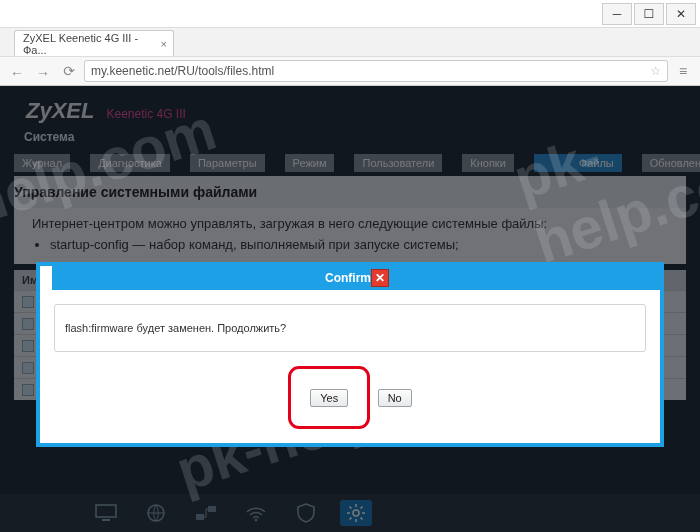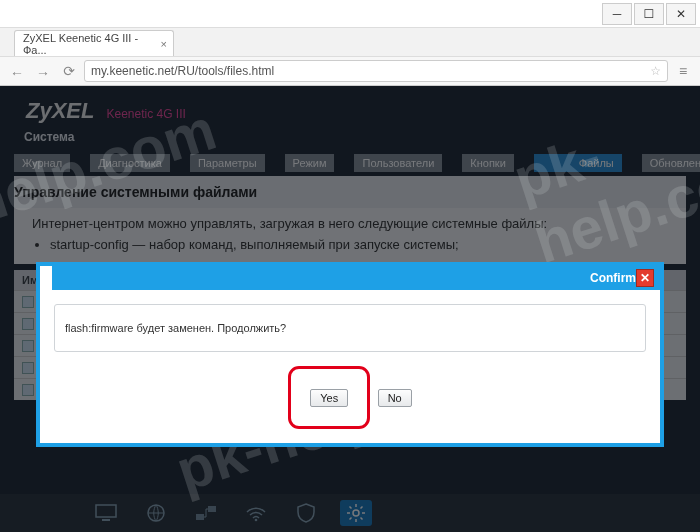--- a/index.html
+++ b/index.html
@@ -30,21 +30,21 @@
   .col-name { flex: 1; }
   .col-size { width: 150px; }
   .trow { display: flex; border-top: 1px solid #ccc; align-items: center; }
   .ficon { width: 12px; height: 12px; display: inline-block; border: 1px solid #8aa; margin-right: 6px; background: #cde; vertical-align: middle; }
   .bottombar { position: absolute; left: 0; right: 0; bottom: 0; height: 38px; background: #2b333c; display: flex; align-items: center; gap: 18px; padding-left: 90px; }
   .bicon { width: 32px; height: 26px; display: flex; align-items: center; justify-content: center; color: #8aa4b5; }
   .bicon.active { background: #1c7abd; border-radius: 3px; color: #fff; }
   .dim { position: absolute; inset: 0; background: rgba(5,10,15,0.55); }
   .wm { position: absolute; font-size: 58px; font-weight: bold; color: rgba(220,225,230,0.18); transform: rotate(-18deg); pointer-events: none; }
   .modal { position: absolute; left: 36px; right: 36px; top: 176px; border: 4px solid #1ea0e6; background: #fff; }
-  .mtitle { height: 24px; background: #1ea0e6; color: #fff; font-size: 12px; font-weight: bold; display: flex; align-items: center; justify-content: flex-end; padding: 0 6px 0 8px; margin-left: 12px; }
+  .mtitle { height: 24px; background: #1ea0e6; color: #fff; font-size: 12px; font-weight: bold; display: flex; align-items: center; justify-content: center; padding: 0 6px 0 8px; margin-left: 12px; }
   .mclose { width: 18px; height: 18px; background: #e33b2e; color: #fff; display: flex; align-items: center; justify-content: center; font-size: 12px; border: 1px solid #a02a20; }
   .mbody { padding: 14px; }
   .msg { border: 1px solid #d0d4d8; border-radius: 3px; padding: 17px 10px; font-size: 11px; color: #333; }
   .btnrow { text-align: center; margin-top: 14px; }
   .yesring { display: inline-block; border: 3px solid #e2001a; border-radius: 11px; padding: 19px; margin-right: 3px; }
   .btn { font-size: 11px; padding: 2px 9px; border: 1px solid #9aa0a6; background: linear-gradient(#fdfdfd,#e7e9eb); border-radius: 2px; color: #222; }
 </style>
 </head>
 <body>
 

